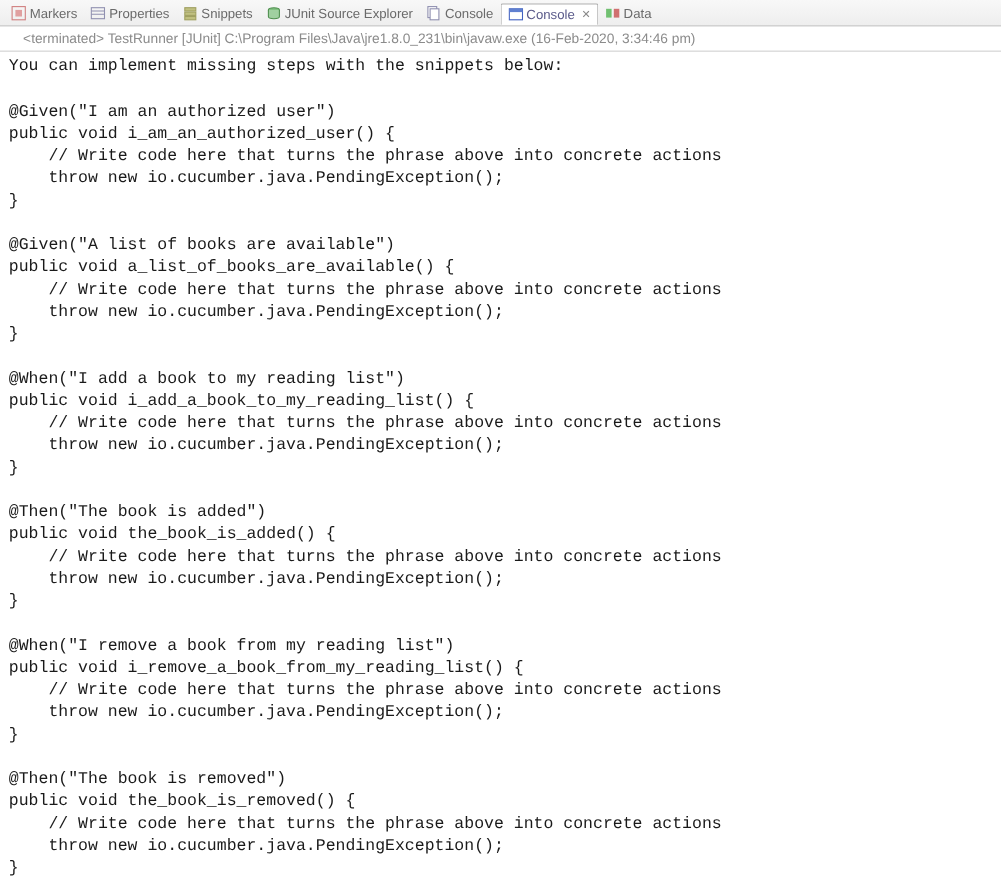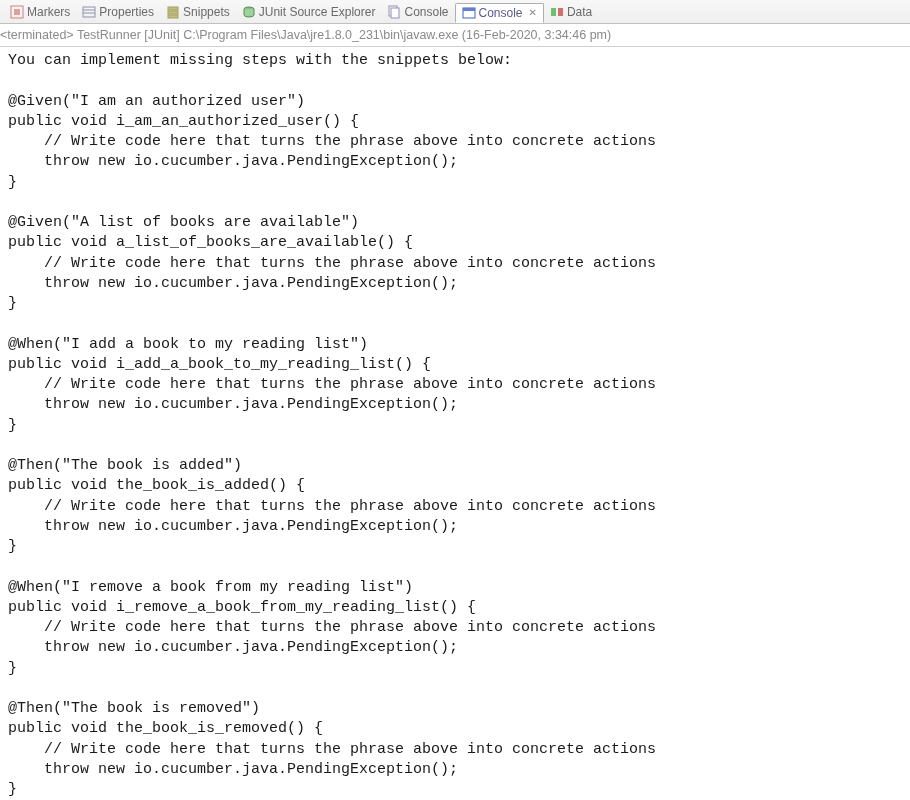--- a/index.html
+++ b/index.html
@@ -45,21 +45,21 @@
     display: inline-flex;
     align-items: center;
     justify-content: center;
   }
   .tab-close {
     margin-left: 3px;
     color: #888;
     font-size: 10px;
   }
   .status-line {
-    padding: 4px 0;
+    padding: 4px 21px;
     color: #8b8b8b;
     border-bottom: 1px solid #d0d0d0;
     font-size: 12.5px;
     white-space: nowrap;
   }
   .console-output {
     padding: 4px 8px;
     font-family: Consolas, "Courier New", monospace;
     font-size: 15px;
     line-height: 1.35;

